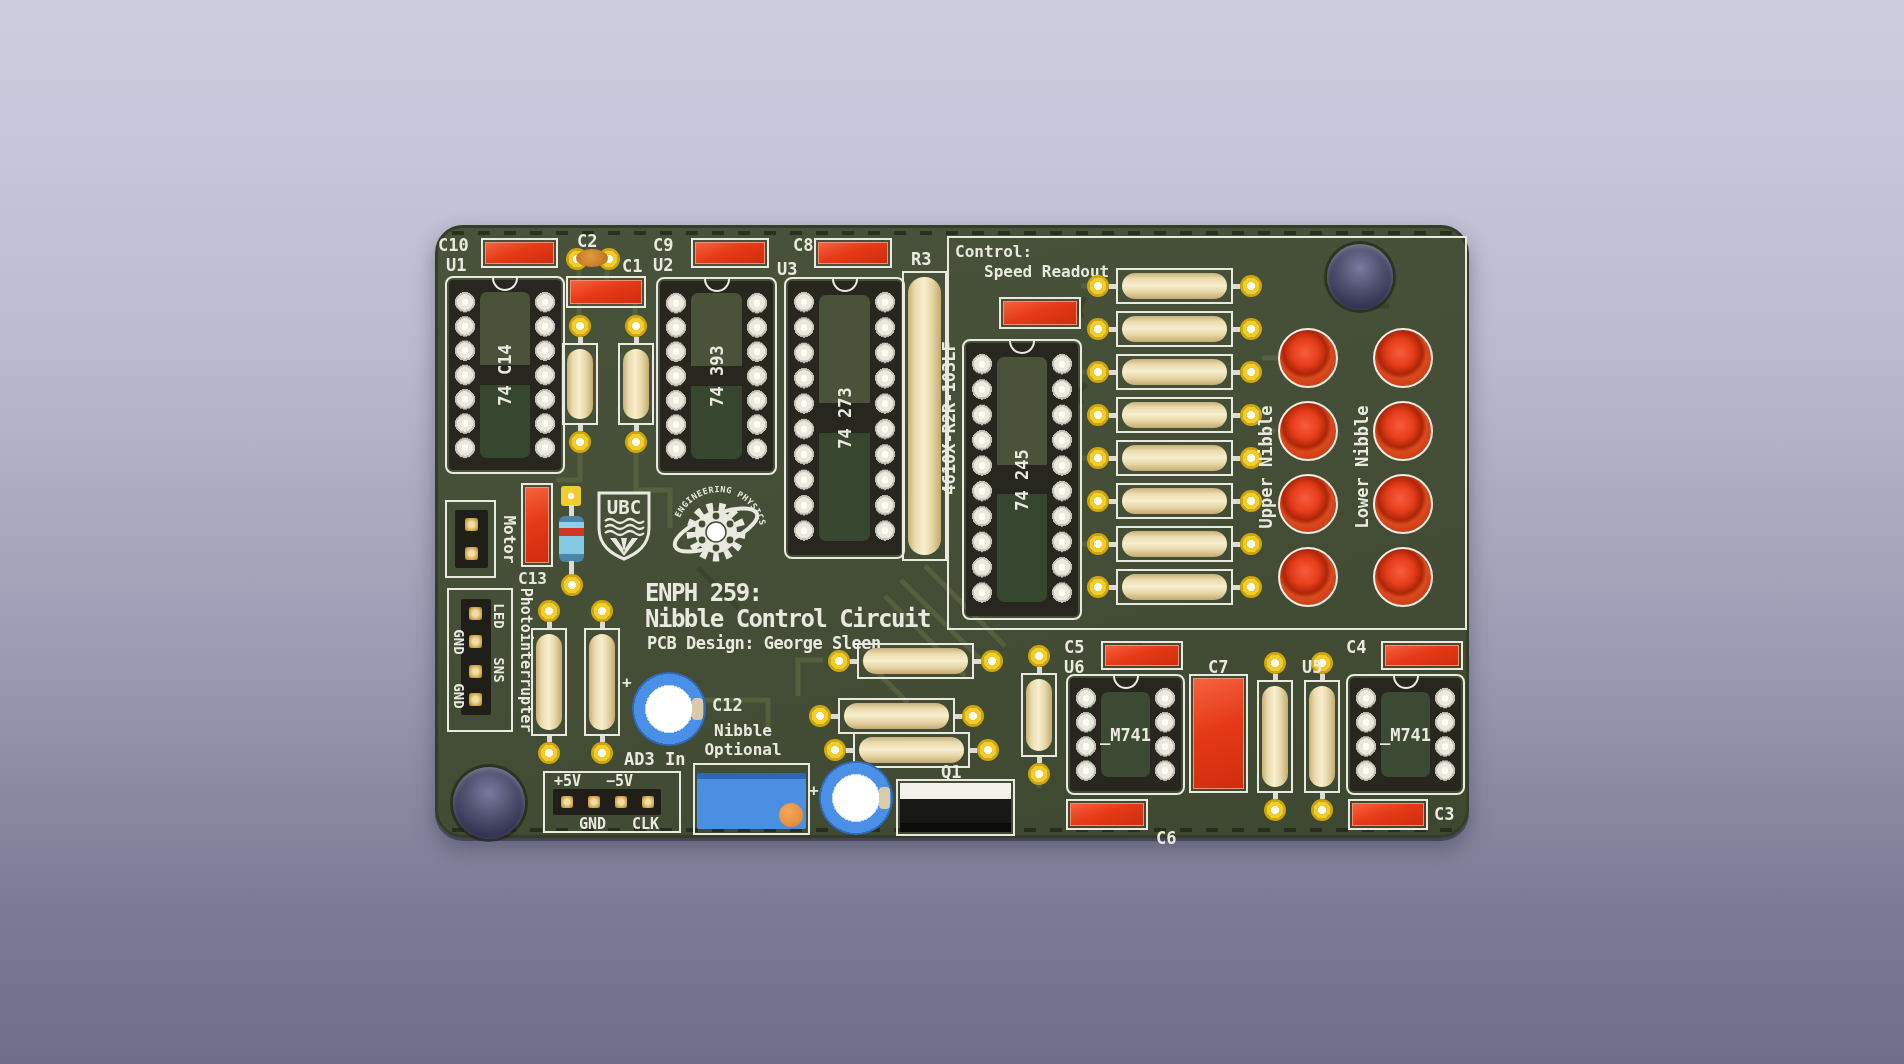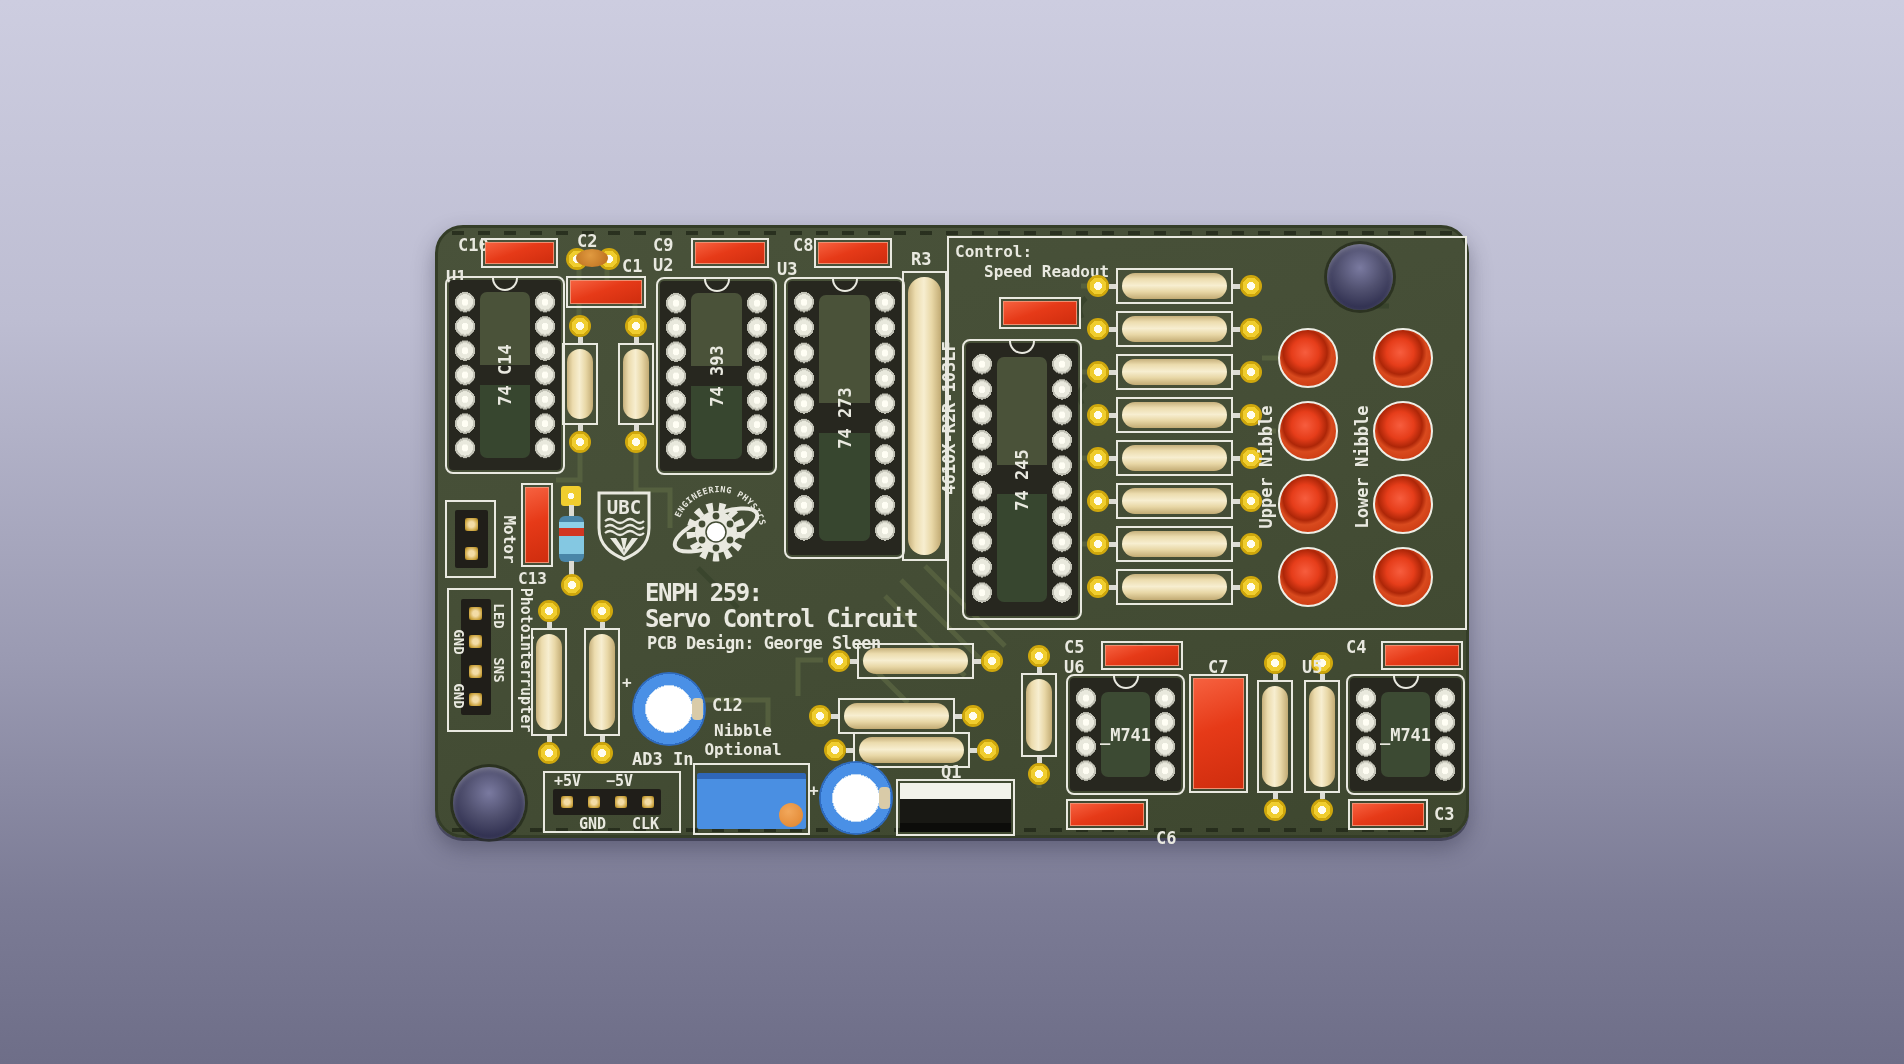--- a/index.html
+++ b/index.html
@@ -98,22 +98,22 @@
           <path d="M648 156 q-10 8 -4 20"></path>
       </g>
     </svg>
 
     <div class="hatch" style="top:3px"></div>
     <div class="hatch" style="bottom:3px"></div>
 
     <div class="hole" style="left:889px;top:16px;width:66px;height:66px"></div>
     <div class="hole" style="left:15px;top:539px;width:72px;height:72px"></div>
 
-    <div class="silk" style="left:20px;top:8px">C10</div>
-    <div class="silk" style="left:8px;top:40px">U1</div>
+    <div class="silk" style="left:0;top:8px">C10</div>
+    <div class="silk" style="left:8px;top:28px">U1</div>
     <div class="smdbox" style="left:43px;top:10px;width:77px;height:30px">
         <div class="smd"></div>
       </div>
     <div class="silk" style="left:139px;top:4px">C2</div>
     <div class="pad" style="position:absolute;left:128px;top:20px"></div>
     <div class="pad" style="position:absolute;left:160px;top:20px"></div>
     <div style="position:absolute;left:138px;top:21px;width:32px;height:18px;border-radius:50%;background:radial-gradient(circle at 45% 35%,#e09a40,#b96a1a)"></div>
     <div class="silk" style="left:184px;top:29px">C1</div>
     <div class="smdbox" style="left:128px;top:48px;width:80px;height:32px">
         <div class="smd"></div>
@@ -389,21 +389,21 @@
           <circle cx="36" cy="60" r="3.4"></circle>
           <circle cx="36" cy="44" r="3.4"></circle>
       </g>
       <circle cx="50" cy="52" r="10" fill="#ffffff" stroke="#434c34" stroke-width="1.5"></circle>
       <text font-size="8.5" font-weight="bold" fill="#e9e9e0" font-family="DejaVu Sans Mono, monospace" letter-spacing="0.5">
         <textPath href="#arcpath">ENGINEERING PHYSICS</textPath>
       </text>
     </svg>
 
     <div class="silk title" style="left:207px;top:352px">ENPH 259:</div>
-    <div class="silk title" style="left:207px;top:378px">Servo Control Circuit</div>
+    <div class="silk title" style="left:207px;top:378px">Nibble Control Circuit</div>
     <div class="silk credit" style="left:209px;top:406px">PCB Design: George Sleen</div>
 
     <div class="silk s16" style="left:184px;top:446px">+</div>
     <div class="capblue" style="left:194px;top:444px;width:74px;height:74px"></div>
     <div class="silk" style="left:274px;top:468px">C12</div>
     <div class="vwrap" style="left:262px;top:492px;width:86px;height:40px;flex-direction:column;font-size:16px">
       <span>Nibble</span>
         <span>Optional</span>
     </div>
 
@@ -437,21 +437,21 @@
     <div class="vres" style="left:581px;top:417px">
       <div class="pad"></div>
         <div class="vlead"></div>
       <div class="rwrap">
           <div class="vbody" style="height:72px"></div>
         </div>
       <div class="vlead"></div>
         <div class="pad"></div>
     </div>
 
-    <div class="silk" style="left:194px;top:522px">AD3 In</div>
+    <div class="silk" style="left:186px;top:522px">AD3 In</div>
     <div class="silkbox" style="left:105px;top:543px;width:138px;height:62px"></div>
     <div class="silk s15" style="left:116px;top:545px">+5V</div>
     <div class="silk s15" style="left:168px;top:545px">−5V</div>
     <div class="header" style="left:115px;top:561px;width:108px;height:26px">
       <div class="gpin" style="left:8px;top:7px;width:12px;height:12px"></div>
       <div class="gpin" style="left:35px;top:7px;width:12px;height:12px"></div>
       <div class="gpin" style="left:62px;top:7px;width:12px;height:12px"></div>
       <div class="gpin" style="left:89px;top:7px;width:12px;height:12px"></div>
     </div>
     <div class="silk s15" style="left:141px;top:588px">GND</div>

